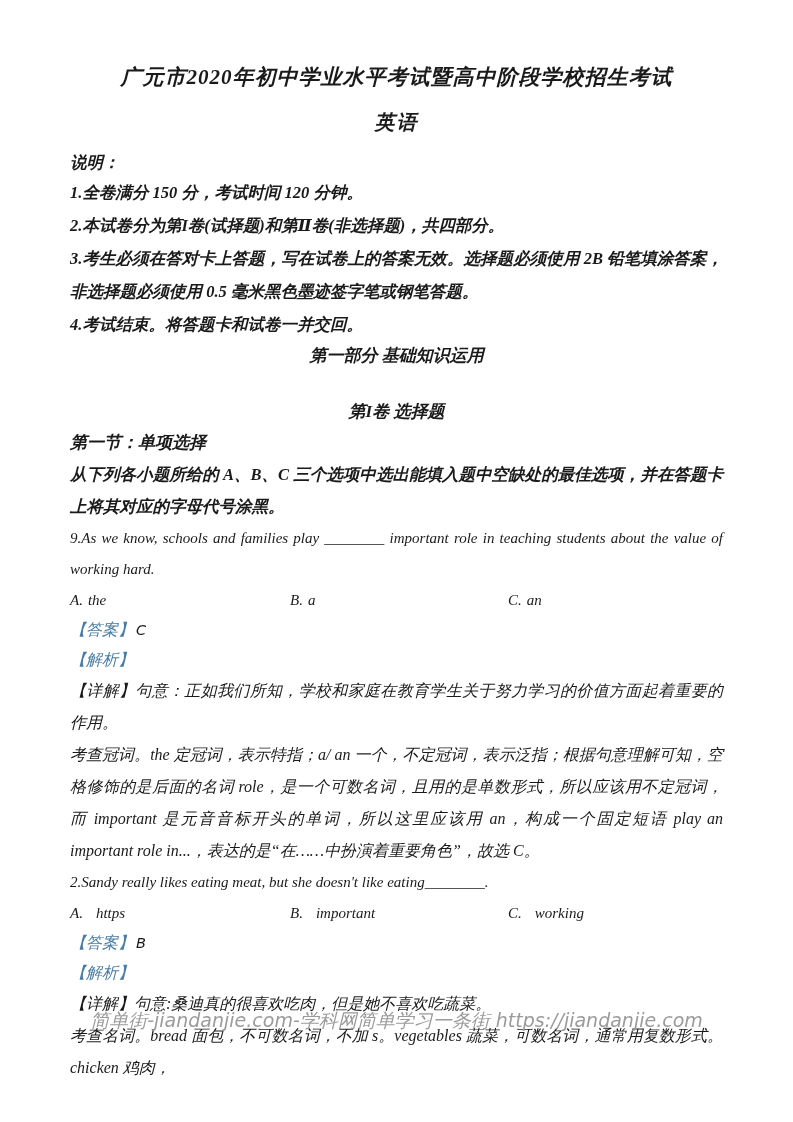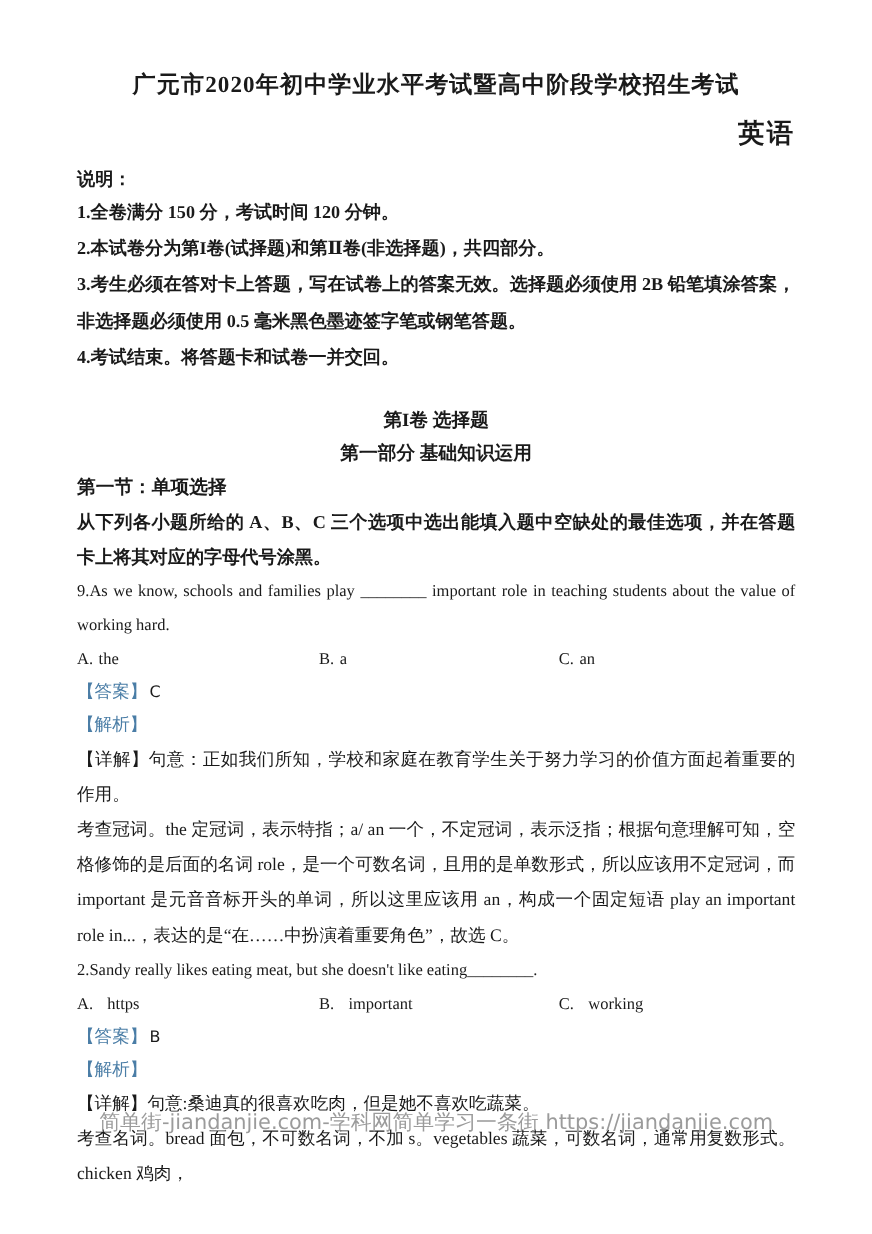--- a/index.html
+++ b/index.html
@@ -6,30 +6,31 @@
   html, body { background: #ffffff; }
   .page {
     position: relative;
     width: 793px;
     height: 1122px;
     margin: 0 auto;
     background: #ffffff;
     overflow: hidden;
     font-family: "Liberation Serif", "DejaVu Serif", serif;
     color: #1a1a1a;
+    font-style: italic;
   }
   .content { padding: 62px 70px 0 70px; }
 
   .title {
     font-size: 21px; line-height: 30px; font-weight: 700;
     text-align: center; letter-spacing: 1px;
   }
   .subject {
-    font-size: 24px; line-height: 28px; font-weight: 700;
-    text-align: right; margin-top: 16px; letter-spacing: 2px;
+    font-size: 20px; line-height: 28px; font-weight: 700;
+    text-align: center; margin-top: 16px; letter-spacing: 2px;
   }
   .notes-heading {
     font-size: 16.5px; line-height: 26px; font-weight: 700; margin-top: 14px;
   }
   .note {
     font-size: 16.5px; line-height: 33px; font-weight: 700;
     text-align: justify;
   }
   .center-heading {
     font-size: 17px; line-height: 30px; font-weight: 700; text-align: center;
@@ -76,22 +77,22 @@
 
     <div class="title">广元市2020年初中学业水平考试暨高中阶段学校招生考试</div>
     <div class="subject">英语</div>
 
     <div class="notes-heading">说明：</div>
     <div class="note">1.全卷满分 150 分，考试时间 120 分钟。</div>
     <div class="note">2.本试卷分为第I卷(试择题)和第Ⅱ卷(非选择题)，共四部分。</div>
     <div class="note">3.考生必须在答对卡上答题，写在试卷上的答案无效。选择题必须使用 2B 铅笔填涂答案，非选择题必须使用 0.5 毫米黑色墨迹签字笔或钢笔答题。</div>
     <div class="note">4.考试结束。将答题卡和试卷一并交回。</div>
 
+    <div class="center-heading">第一部分 基础知识运用</div>
     <div class="center-heading first">第I卷 选择题</div>
-    <div class="center-heading">第一部分 基础知识运用</div>
     <div class="sub-heading">第一节：单项选择</div>
     <div class="directions">从下列各小题所给的 A、B、C 三个选项中选出能填入题中空缺处的最佳选项，并在答题卡上将其对应的字母代号涂黑。</div>
 
     <div class="q-text">9.As we know, schools and families play ________ important role in teaching students about the value of working hard.</div>
     <div class="options-row">
       <div class="opt opt-a">
         <span>A.</span>
         <span class="opt-text">the</span>
       </div>
       <div class="opt opt-b">

